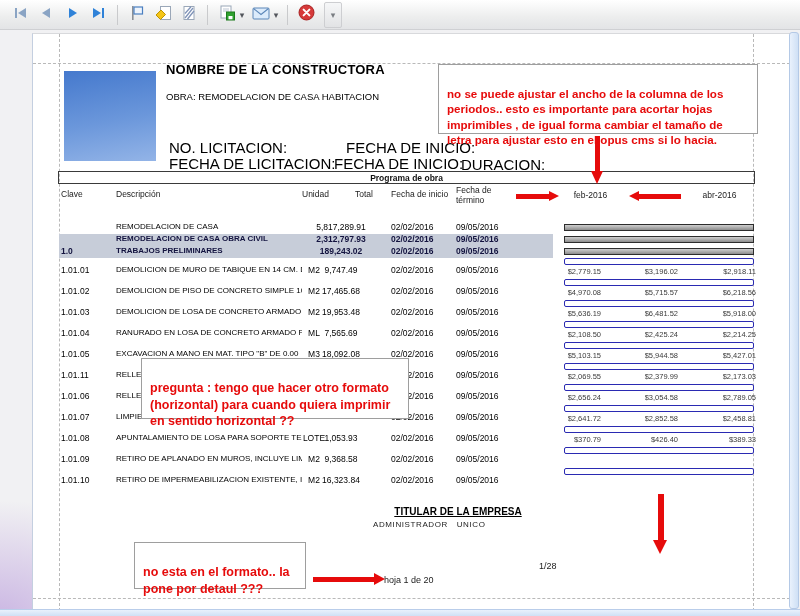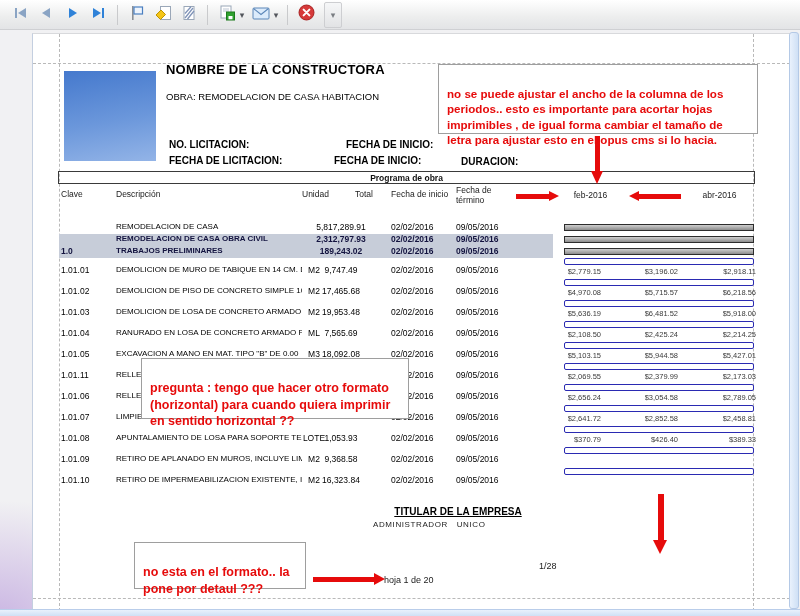--- a/index.html
+++ b/index.html
@@ -39,21 +39,21 @@
   .guide{position:absolute;z-index:0;}
   .guide.v{width:0;border-left:1px dashed #b9b9b9;top:0;height:577px;}
   .guide.h{height:0;border-top:1px dashed #b9b9b9;left:0;width:757px;}
   .guide.v.left{left:26px;}  .guide.v.right{left:720px;}
   .guide.h.top{top:29px;}    .guide.h.bottom{top:564px;}
   
   .logo{position:absolute;left:31px;top:37px;width:92px;height:90px;
     background:linear-gradient(170deg,#4579cd 0%,#6b97db 55%,#93b4e7 100%);}
   .doc-title{position:absolute;left:133px;top:28px;font-size:13px;font-weight:bold;color:#000;letter-spacing:.2px;}
   .doc-obra{position:absolute;left:133px;top:57px;font-size:9.5px;color:#000;}
-  .fld{position:absolute;font-size:10px;color:#000;white-space:nowrap;font-weight:bold;}
+  .fld{position:absolute;font-size:15px;color:#000;white-space:nowrap;}
   .f-lic{left:136px;top:105px;}  .f-fi1{left:313px;top:105px;}
   .f-flic{left:136px;top:121px;} .f-fi2{left:301px;top:121px;} .f-dur{left:428px;top:122px;}
   
   .prog{position:absolute;left:25px;top:137px;width:697px;height:13px;border:1px solid #3a3a3a;
     box-sizing:border-box;text-align:center;font-size:8.5px;font-weight:600;line-height:12px;color:#111;z-index:1;}
   .th{position:absolute;font-size:8.5px;color:#222;white-space:nowrap;z-index:1;}
   .h-clave{left:28px;top:155px;} .h-desc{left:83px;top:155px;} .h-unidad{left:269px;top:155px;}
   .h-total{left:298px;top:155px;width:42px;text-align:right;}
   .h-fi{left:358px;top:155px;} .h-ft{left:423px;top:152px;width:42px;white-space:normal;line-height:1.15;}
   .h-feb{left:525px;top:156px;width:65px;text-align:center;}

